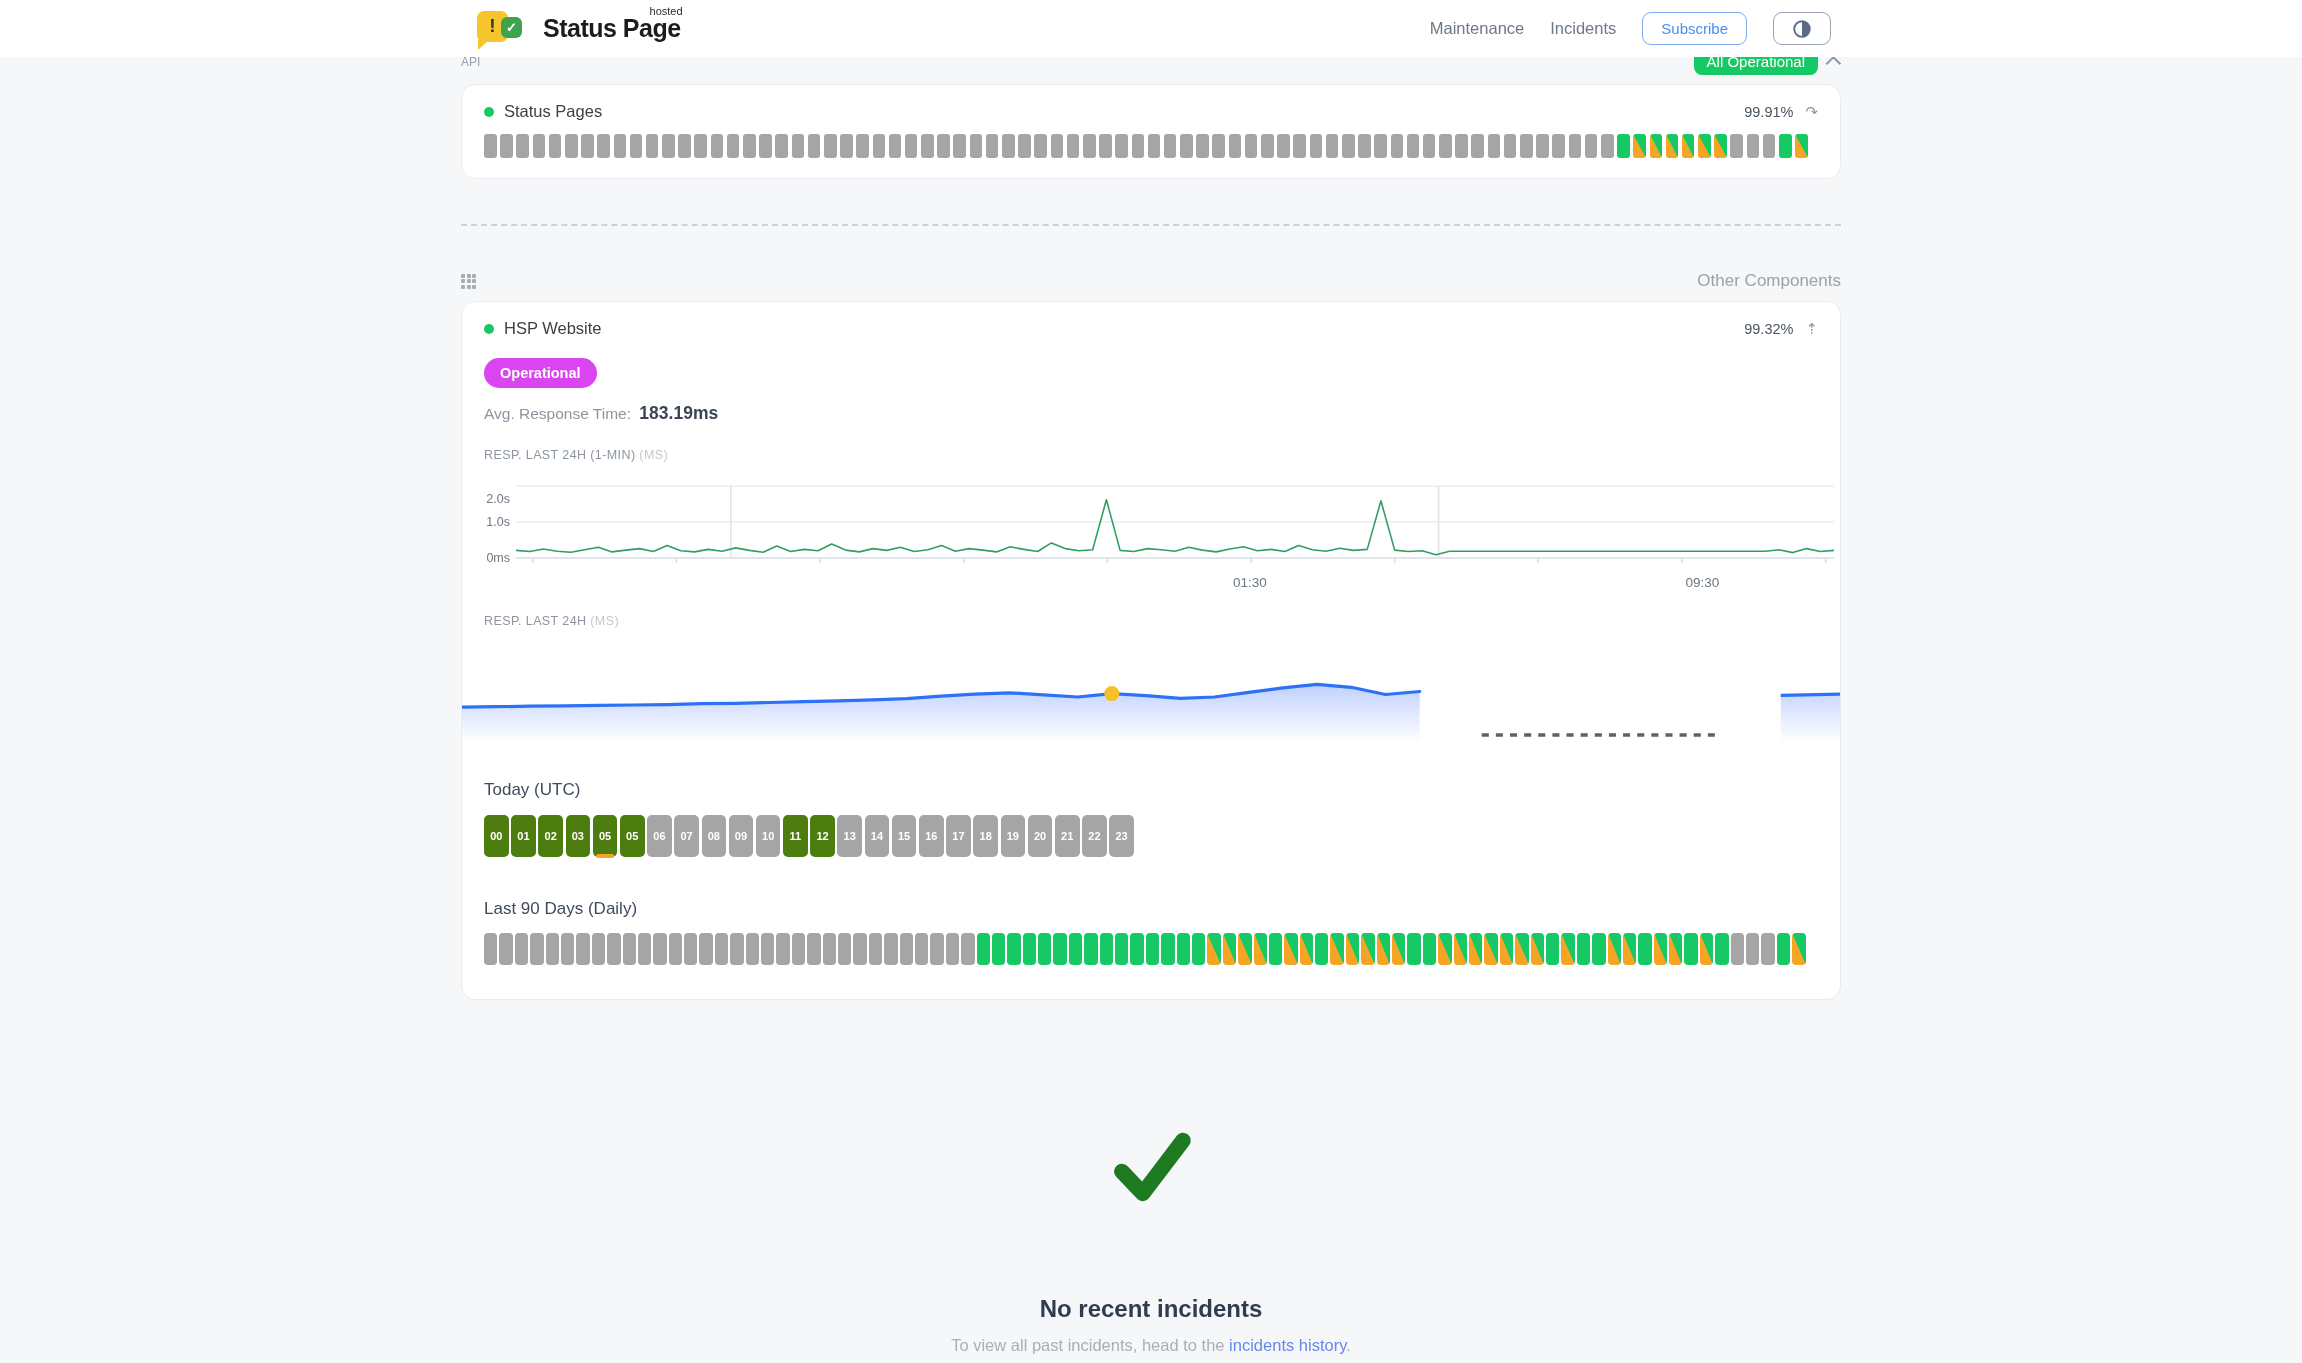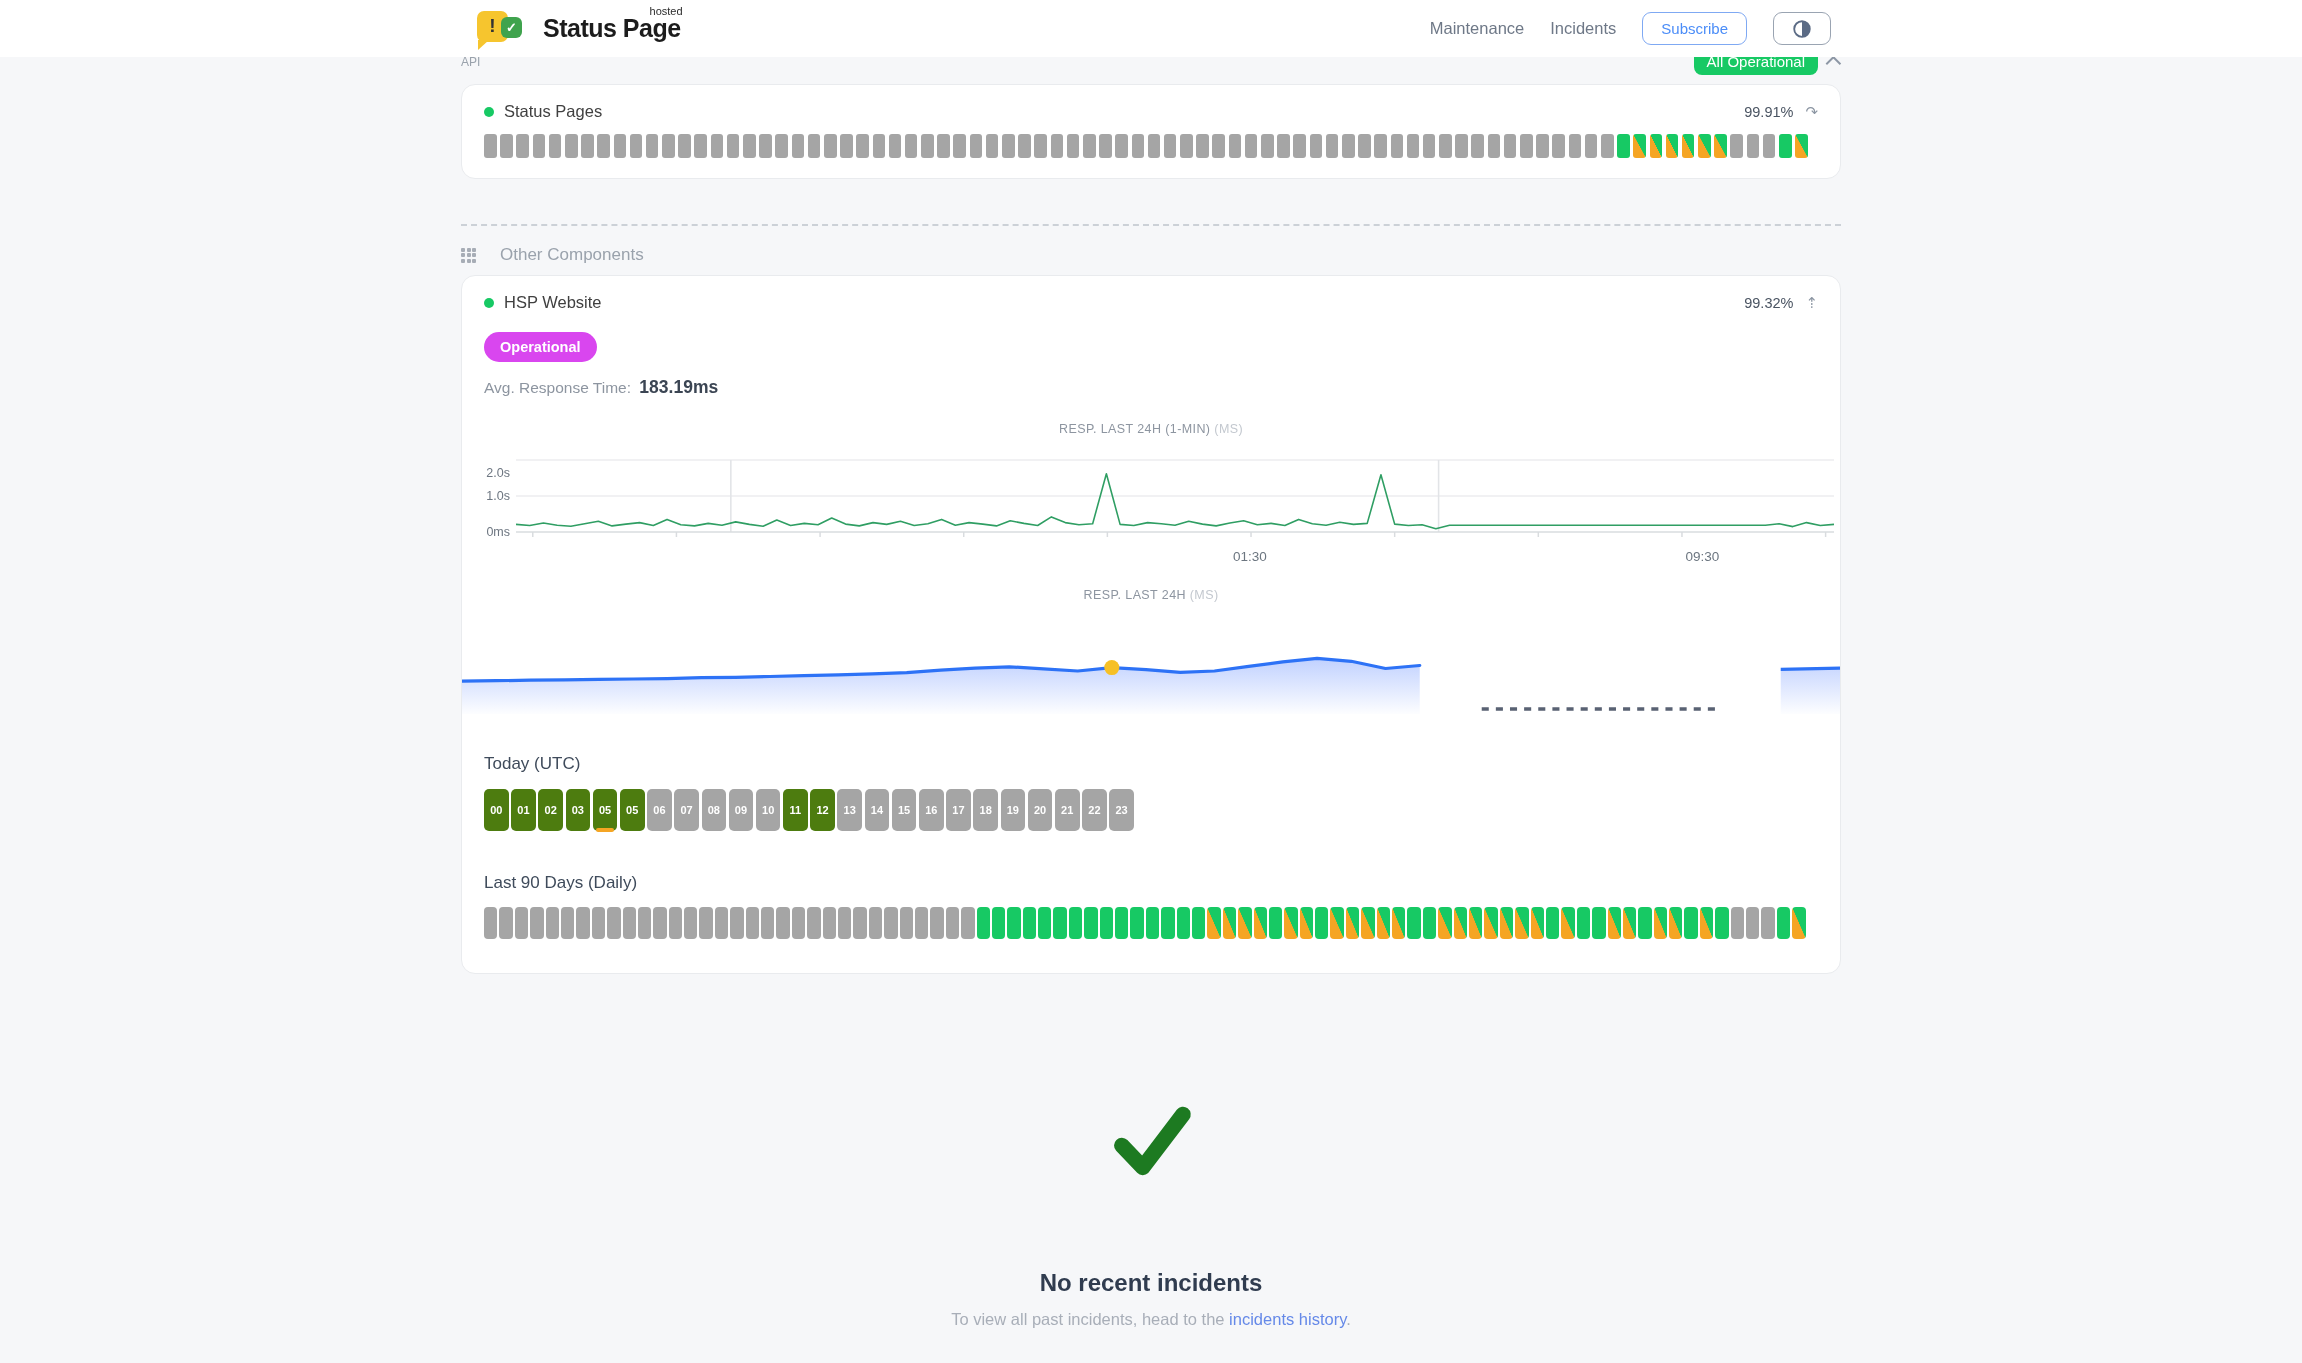--- a/index.html
+++ b/index.html
@@ -49,33 +49,33 @@
   .mini-icon { color:#8b95a2; font-size:15px; cursor:pointer; line-height:1; }
 
   .blocks { display:flex; margin-top:13px; }
   .bars { gap:3.6px; } .bar { width:12.6px; height:24px; border-radius:3px; flex:none; }
   .days { gap:2px; margin-top:14px; } .day { width:13.4px; height:32px; border-radius:4px; flex:none; }
   .b-gray { background:#a5a5a5; } .b-green { background:#17c964; }
   .b-mixed { background:linear-gradient(to bottom left,#17c964 49%,#f5a524 51%); }
 
   .dash-div { border:none; border-top:2px dashed #ccd1d7; margin-top:45px; }
 
-  .other-head { margin-top:19px; display:flex; align-items:center; gap:24px; }
+  .other-head { margin-top:45px; display:flex; align-items:center; gap:24px;justify-content:space-between; }
   .grid-icon { display:grid; grid-template-columns:repeat(3,4px); grid-auto-rows:4px; gap:1.5px; }
   .grid-icon i { background:#a7adb6; border-radius:1px; }
   .other-title { font-size:17px; color:#9aa2ac; }
 
   .card2 { margin-top:10px; padding:17px 0 34px; }
   .pad { padding-left:22px; padding-right:22px; }
 
   .pill { display:inline-block; background:#d946ef; color:#fff; font-size:14.5px; font-weight:600;
           border-radius:999px; padding:7px 16px; margin-top:20px; }
   .avg-row { margin-top:15px; font-size:15.5px; color:#8d95a0; }
   .avg-val { font-size:17.5px; color:#3b4553; font-weight:700; margin-left:4px; }
-  .resp-label { margin-top:24px; font-size:12.5px; letter-spacing:0.4px; color:#8d95a0;text-align:center; }
+  .resp-label { margin-top:24px; font-size:12.5px; letter-spacing:0.4px; color:#8d95a0; }
   .resp-unit { color:#c3c8cf; }
 
   
   .chart1 { position:relative; margin:10px 6px 0 22px; height:118px; }
   .c1plot { position:absolute; left:32px; right:0; top:6px; height:86px; }
   .c1plot svg { width:100%; height:100%; display:block; }
   .ylab { position:absolute; width:26px; text-align:right; font-size:12.5px; color:#6d7681; left:0; }
   .xlab { position:absolute; bottom:0; font-size:13.5px; color:#6c7680; }
 
   

